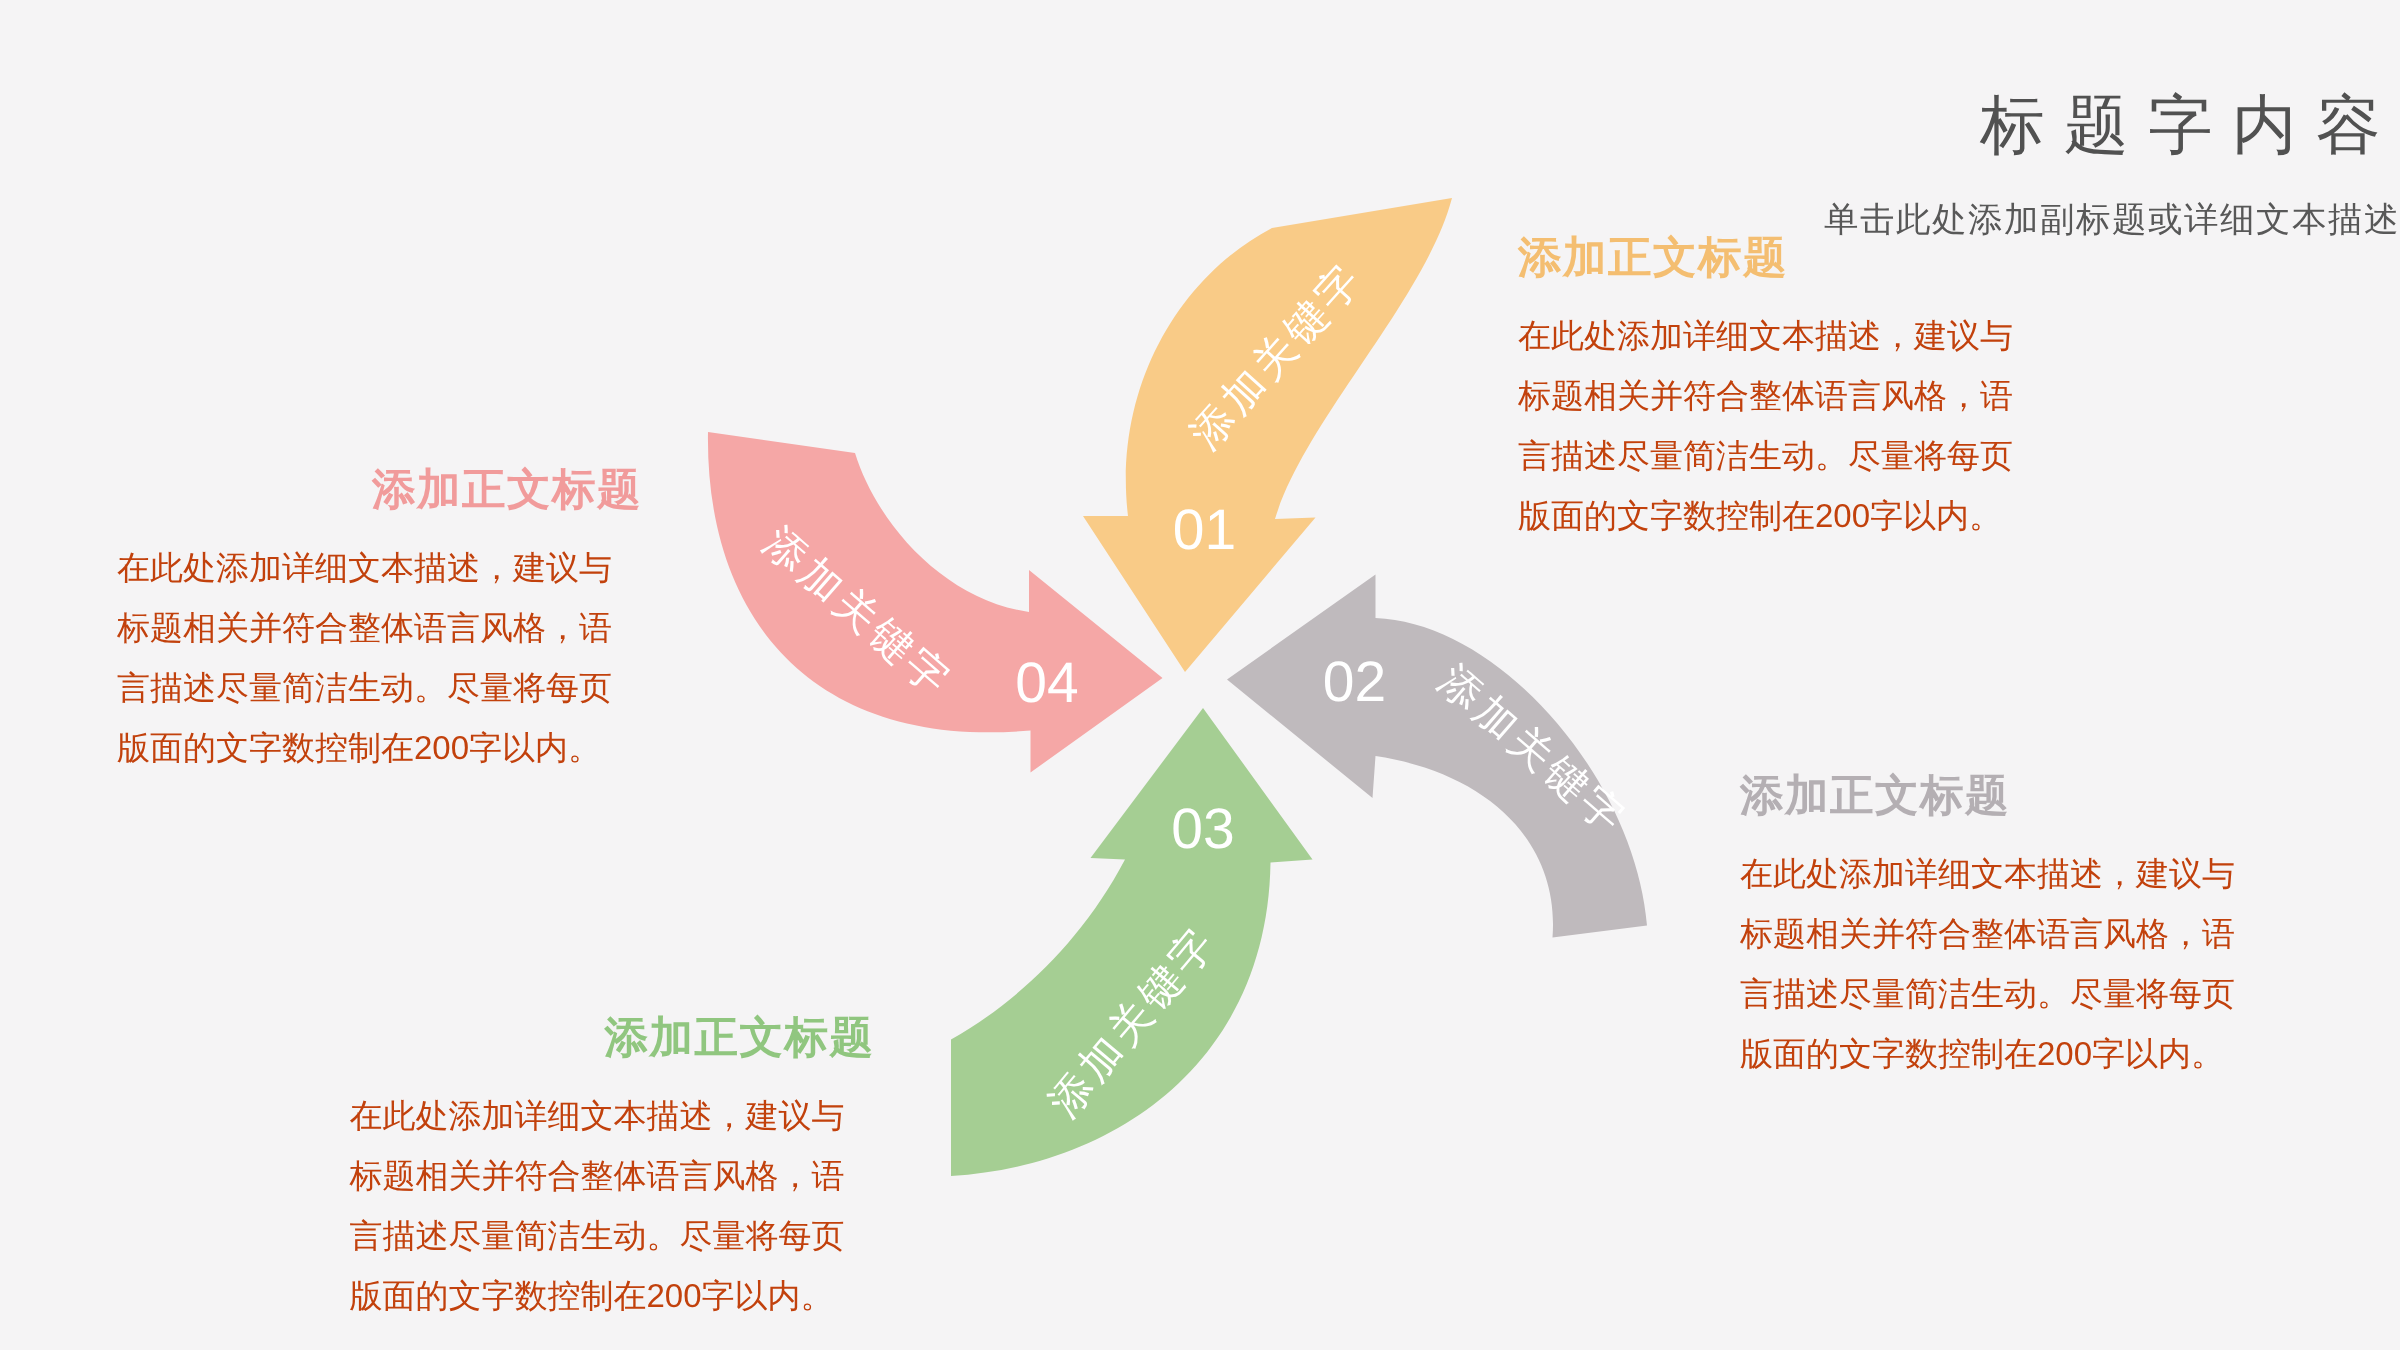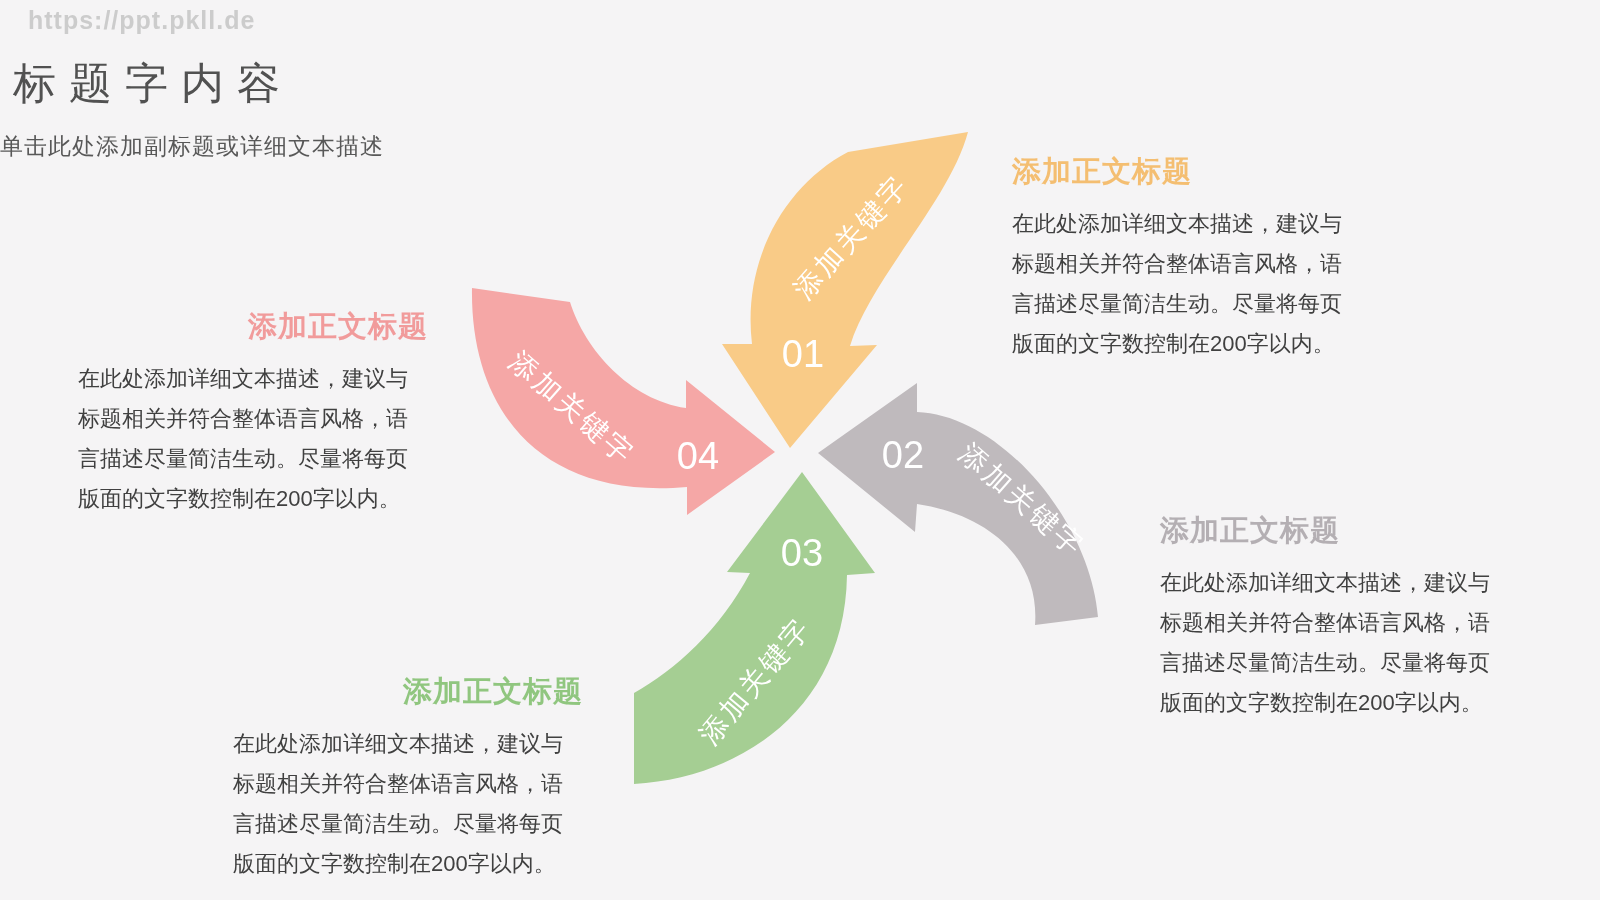--- a/index.html
+++ b/index.html
@@ -7,59 +7,58 @@
   .stage{
     position:relative;width:1600px;height:900px;
     background:#F5F4F5;
     font-family:"Liberation Sans","DejaVu Sans",sans-serif;
   }
   .watermark{
     position:absolute;left:28px;top:6px;
     font-size:25px;font-weight:700;letter-spacing:1px;
     color:#CCCCCC;
   }
-  .header{position:absolute;left:0;top:0;width:1600px;text-align:left;z-index:1;}
+  .header{position:absolute;left:0;top:0;width:1600px;text-align:right;z-index:1;}
   .title{
     margin:0;padding-top:55px;
     font-size:43px;font-weight:500;color:#515151;
     letter-spacing:13px;text-indent:13px;
   }
   .subtitle{
     margin:0;padding-top:18px;
     font-size:23px;font-weight:400;color:#585858;
     letter-spacing:1px;
   }
   .pinwheel{position:absolute;left:448px;top:112px;width:704px;height:696px;z-index:2;}
   .pinwheel text{fill:#FFFFFF;}
   .pinwheel .num{font-size:38px;}
   .pinwheel .kw{font-size:28px;letter-spacing:3px;}
   .block{position:absolute;z-index:1;margin-top:24px;}
   .bheading{
     font-size:29px;font-weight:700;letter-spacing:1px;
     margin-bottom:12px;
   }
   .bline{
-    font-size:22px;color:#404040;line-height:40px;
+    font-size:22px;color:#c2410c;line-height:40px;
     white-space:nowrap;
   }
   .block-top-right{left:1012px;top:128px;width:360px;}
   .block-top-right .bheading{color:#F4BE71;text-align:left;}
   .block-left{left:78px;top:283px;width:350px;}
   .block-left .bheading{color:#F19B9B;text-align:right;}
   .block-bottom-left{left:233px;top:648px;width:350px;}
   .block-bottom-left .bheading{color:#90C67F;text-align:right;}
   .block-right{left:1160px;top:487px;width:360px;}
   .block-right .bheading{color:#B4AFB3;text-align:left;}
 </style>
 </head>
 <body>
 
 <div class="stage">
 
-  <div class="watermark">https://ppt.pkll.de</div>
 
   <div class="header">
     <h1 class="title">标题字内容</h1>
     <p class="subtitle">单击此处添加副标题或详细文本描述</p>
   </div>
 
   <svg class="pinwheel" viewBox="-352 -348 704 696" xmlns="http://www.w3.org/2000/svg">
 
     <g>
       <path d="M -10 -12 L -78 -116 L -48 -116

